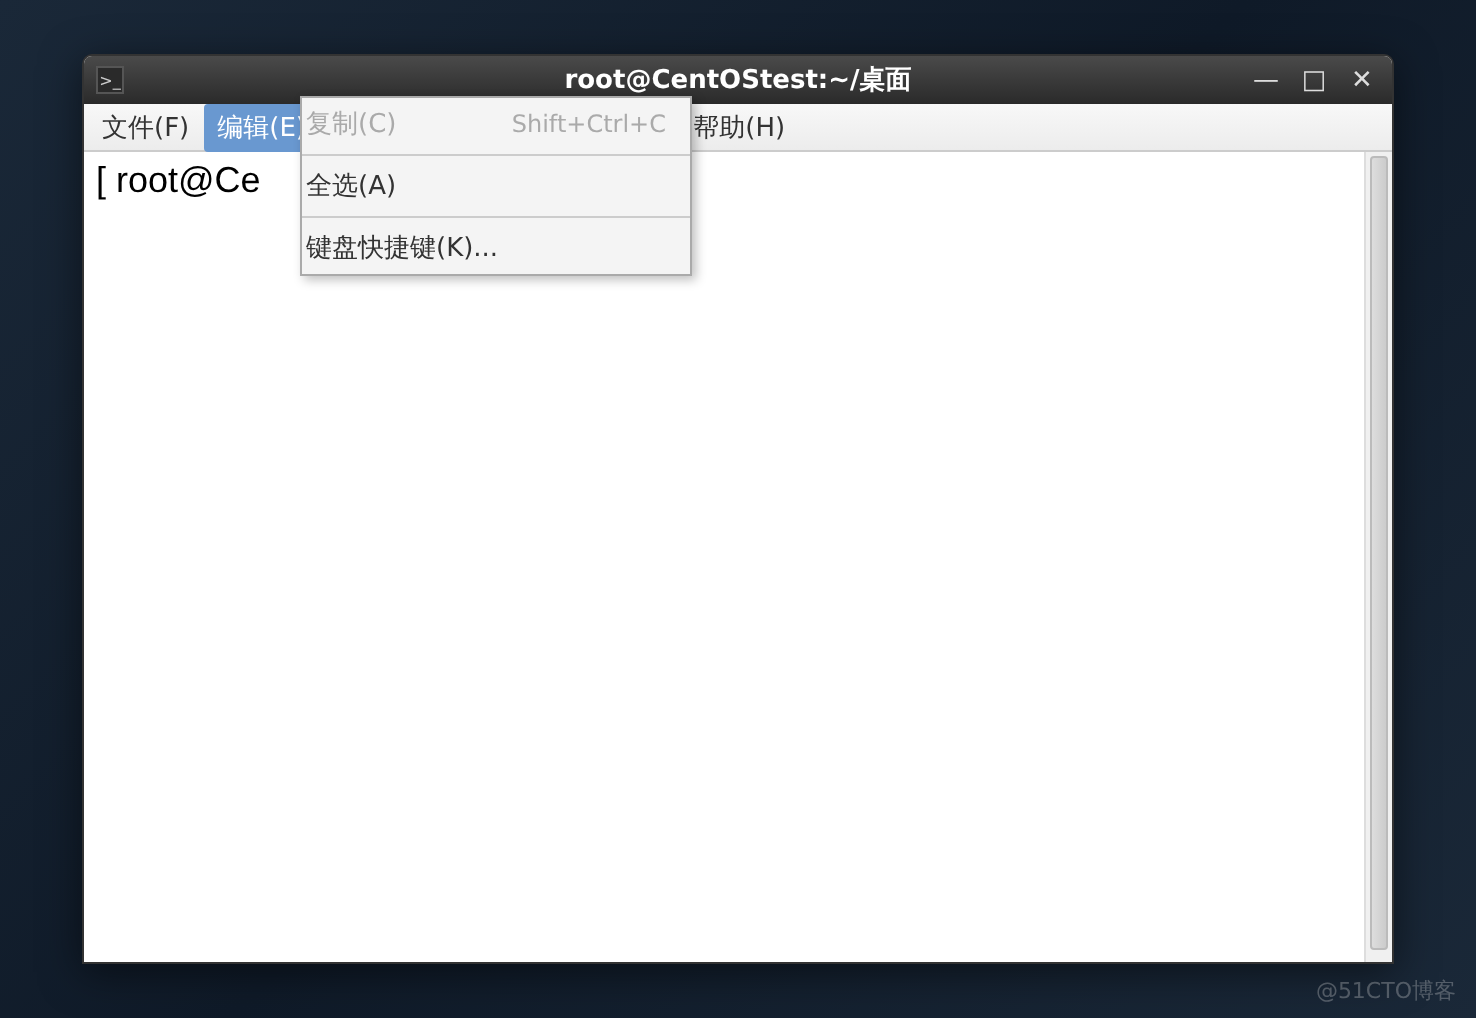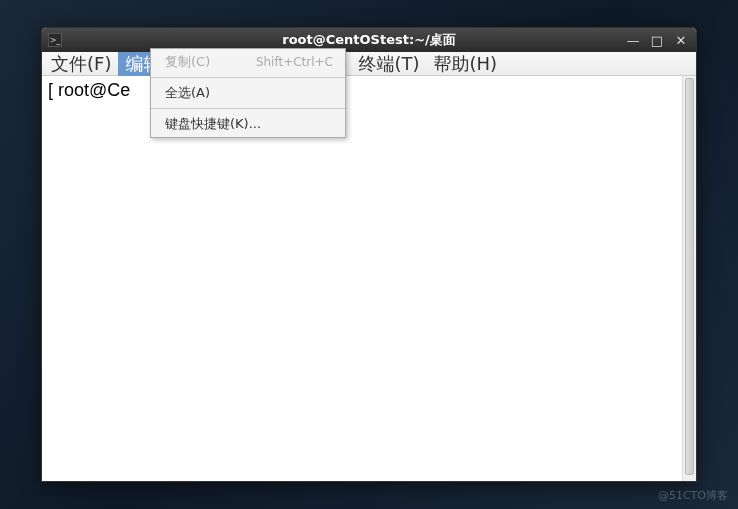--- a/index.html
+++ b/index.html
@@ -75,21 +75,21 @@
       background: linear-gradient(to bottom, #f8f8f8, #ececec);
       border-bottom: 1px solid #ccc;
       display: flex;
       align-items: center;
       padding: 0 2px;
     }
     .menu-item {
       padding: 3px 7px;
       color: #333;
       cursor: pointer;
-      font-size: 18px;
+      font-size: 13px;
     }
     .menu-item.active {
       background: #6998d0;
       color: #fff;
       border-radius: 2px;
     }
     .terminal-body {
       flex: 1;
       background: #fff;
       padding: 4px 6px;
@@ -121,21 +121,21 @@
       position: absolute;
       top: 48px;
       left: 150px;
       width: 196px;
       background: #f4f4f4;
       border: 1px solid #aaa;
       box-shadow: 2px 2px 5px rgba(0,0,0,0.25);
       z-index: 10;
     }
     .dropdown-item {
-      padding: 4px 12px 4px 14px;
+      padding: 4px 12px 4px 2px;
       color: #333;
       font-size: 13px;
       display: flex;
       justify-content: space-between;
       align-items: center;
       cursor: pointer;
     }
     .dropdown-item.disabled {
       color: #aaa;
       cursor: default;

